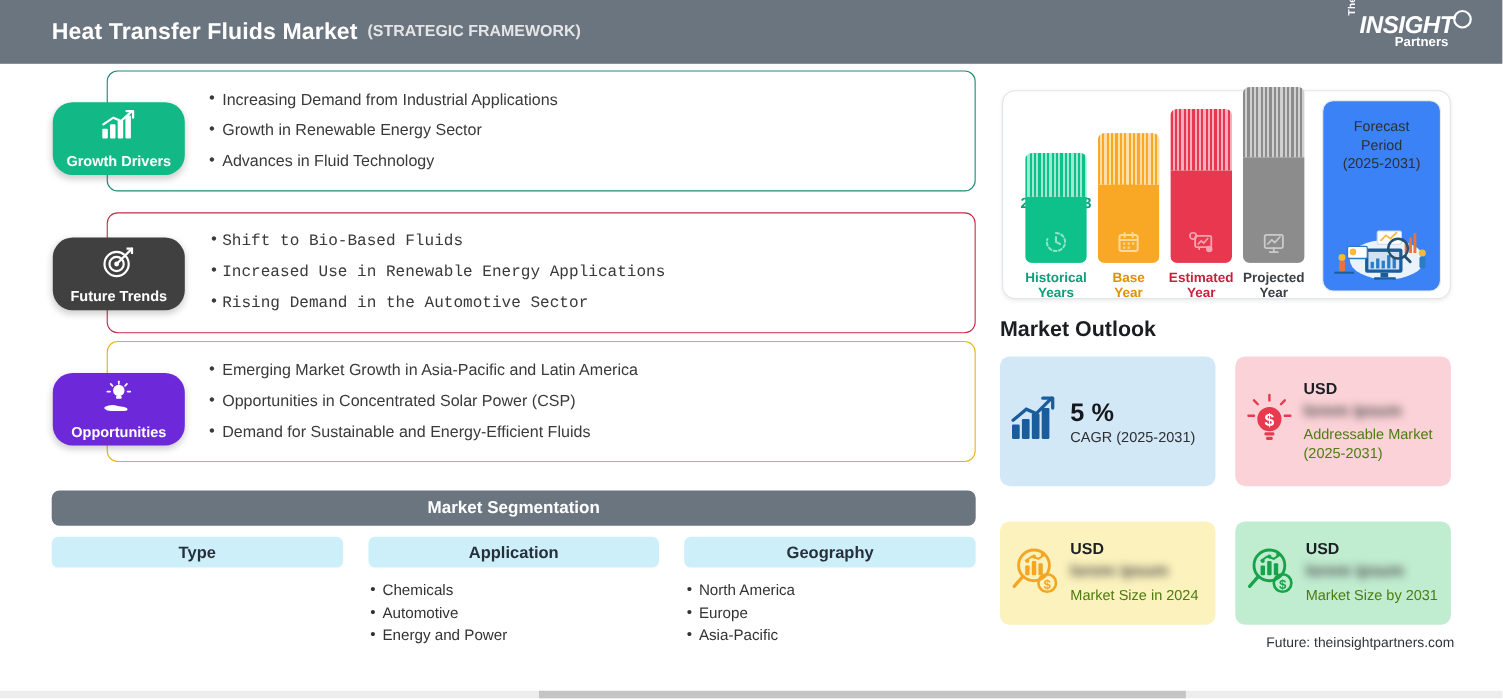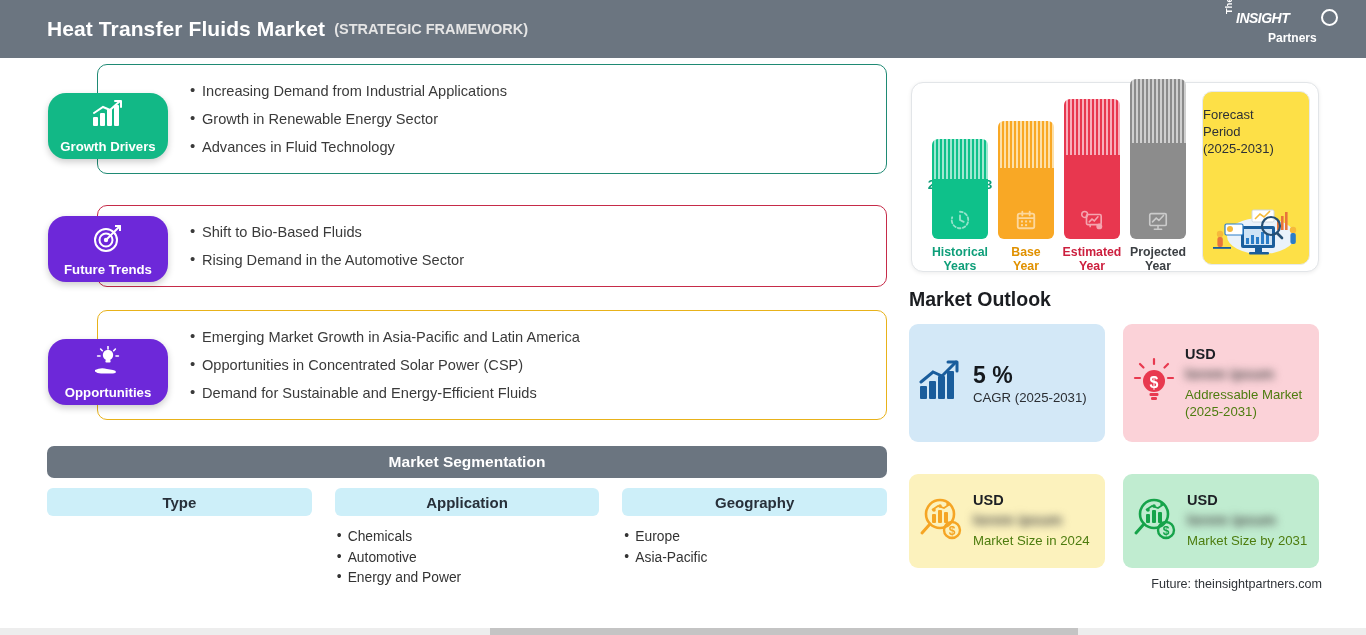--- a/index.html
+++ b/index.html
@@ -18,21 +18,21 @@
   .header-title {
     margin-left: 47px; color: #ffffff; font-size: 21px; font-weight: bold;
     letter-spacing: .1px;
   }
   .header-sub { color: #e5e5e5; font-size: 14.5px; font-weight: bold; margin-left: 9px; }
   .logo { position: absolute; right: 22px; top: 8px; width: 120px; height: 42px; color:#fff; }
   .logo-the {
     position:absolute; left:0; top:6px; font-size:9px; font-weight:bold;
     transform: rotate(-90deg); transform-origin: left top; letter-spacing:.3px;
   }
-  .logo-insight { position:absolute; left:12px; top:2px; font-size:14px; font-weight:bold; font-style:italic; letter-spacing:-.5px; }
+  .logo-insight { position:absolute; left:12px; top:2px; font-size:22px; font-weight:bold; font-style:italic; letter-spacing:-.5px; }
   .logo-partners { position:absolute; left:44px; top:23px; font-size:12px; font-weight:bold; }
   .logo-ring { position:absolute; right:6px; top:1px; width:17px; height:17px; border:2.5px solid #fff; border-radius:50%; }
 
   
   .left { position: absolute; left: 0; top: 58px; width: 900px; height: 577px; }
 
   .factor-box {
     position: absolute; left: 97px; border-radius: 10px; background: #fff;
     border: 1.3px solid #2f8f79;
   }
@@ -49,21 +49,21 @@
     content: "•"; position: absolute; left: 0; top: -1px; font-size: 15px; color:#3a3a3a;
   }
 
   .badge {
     position: absolute; width: 120px; height: 66px; border-radius: 18px;
     display: flex; flex-direction: column; align-items: center; justify-content: flex-end;
     color: #ffffff; font-size: 13.2px; font-weight: bold; padding-bottom: 5px;
     box-shadow: 0 3px 7px rgba(0,0,0,.20);
   }
   .badge.green  { background: #12b886; }
-  .badge.red    { background: #6d28d9; }
+  .badge.red    { background: #404040; }
   .badge.orange { background: #6d28d9; }
   .badge svg { position: absolute; top: 7px; left: 50%; transform: translateX(-50%); }
 
   
   .seg-header {
     position: absolute; left: 47px; top: 388px; width: 840px; height: 32px;
     background: #6b7580; border-radius: 7px; color: #fff; font-size: 15.5px;
     font-weight: bold; display: flex; align-items: center; justify-content: center;
   }
   .seg-cols { position: absolute; left: 47px; top: 430px; width: 840px; display: flex; gap: 23px; }
@@ -97,22 +97,22 @@
   .bar-body { position: absolute; bottom: 0; width: 56px; border-radius: 6px; overflow: hidden; }
   .bar-stripe { width: 100%; height: 40%; }
   .bar-solid  { width: 100%; height: 60%; position: relative; }
   .bar-solid svg { position: absolute; left: 50%; bottom: 8px; transform: translateX(-50%); opacity: .55; }
   .bar-label {
     position: absolute; bottom: -34px; left: 50%; transform: translateX(-50%);
     text-align: center; font-size: 12.3px; font-weight: bold; line-height: 14px; white-space: nowrap;
   }
   .forecast-panel {
     position: absolute; right: 8px; top: 8px; width: 108px; height: 174px;
-    background: #fde047; border-radius: 10px; border: 1px solid #e7eaed;
-    padding-top: 14px; text-align: left;
+    background: #3b82f6; border-radius: 10px; border: 1px solid #e7eaed;
+    padding-top: 14px; text-align: center;
   }
   .forecast-panel .fp-t { font-size: 13px; color: #2c3036; line-height: 17px; font-weight: normal; }
   .fp-art { position: absolute; left: 4px; bottom: 6px; }
 
   .outlook-title {
     position: absolute; left: 9px; top: 230px; font-size: 19.5px;
     font-weight: bold; color: #1b1d21;
   }
 
   .cards { position: absolute; left: 9px; top: 266px; width: 412px; }
@@ -177,23 +177,24 @@
         <rect x="2" y="17" width="5" height="9" fill="#fff" rx="1"></rect>
         <rect x="9" y="13" width="5" height="13" fill="#fff" rx="1"></rect>
         <rect x="16" y="9" width="5" height="17" fill="#fff" rx="1"></rect>
         <rect x="23" y="5" width="5" height="21" fill="#fff" rx="1"></rect>
         <path d="M3 13 L12 7 L19 10 L29 1" stroke="#fff" stroke-width="2" fill="none" stroke-linecap="round"></path>
         <path d="M24 1 L30 1 L30 7" stroke="#fff" stroke-width="2" fill="none" stroke-linecap="round" stroke-linejoin="round"></path>
       </svg>
       <span>Growth Drivers</span>
     </div>
 
-    <div class="factor-box red" style="top:147px; width:790px;">
+    <div class="factor-box red" style="top:135px; width:790px;font-family:Liberation Mono, monospace;">
       <ul class="bullets">
         <li>Shift to Bio-Based Fluids</li>
+        <li>Increased Use in Renewable Energy Applications</li>
         <li>Rising Demand in the Automotive Sector</li>
       </ul>
     </div>
     <div class="badge red" style="left:48px; top:158px;">
       <svg width="30" height="30" viewBox="0 0 30 30">
         <circle cx="13" cy="17" r="11" fill="none" stroke="#fff" stroke-width="2"></circle>
         <circle cx="13" cy="17" r="6.5" fill="none" stroke="#fff" stroke-width="2"></circle>
         <circle cx="13" cy="17" r="2.2" fill="#fff"></circle>
         <path d="M13 17 L27 3" stroke="#fff" stroke-width="2" stroke-linecap="round"></path>
         <path d="M22 3 L27 3 L27 8" stroke="#fff" stroke-width="2" fill="none" stroke-linejoin="round"></path>
@@ -235,20 +236,21 @@
         <div class="seg-pill">Application</div>
         <ul class="seg-list">
           <li>Chemicals</li>
           <li>Automotive</li>
           <li>Energy and Power</li>
         </ul>
       </div>
       <div class="seg-col">
         <div class="seg-pill">Geography</div>
         <ul class="seg-list">
+          <li>North America</li>
           <li>Europe</li>
           <li>Asia-Pacific</li>
         </ul>
       </div>
     </div>
   </div>
 
   <div class="right">
 
     <div class="timeline-card">

